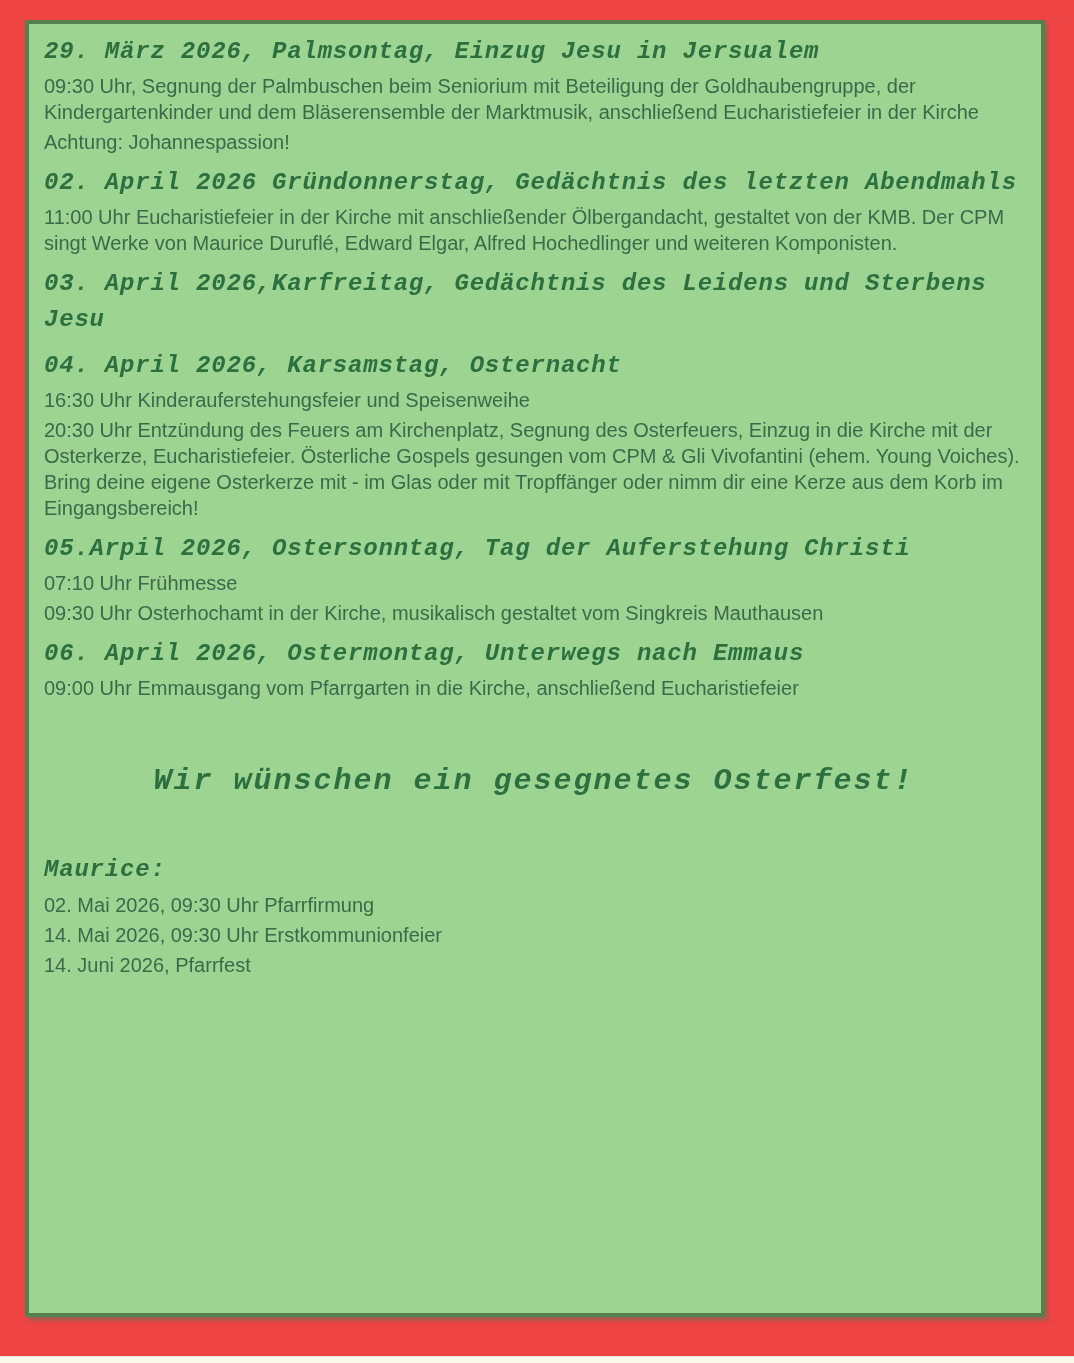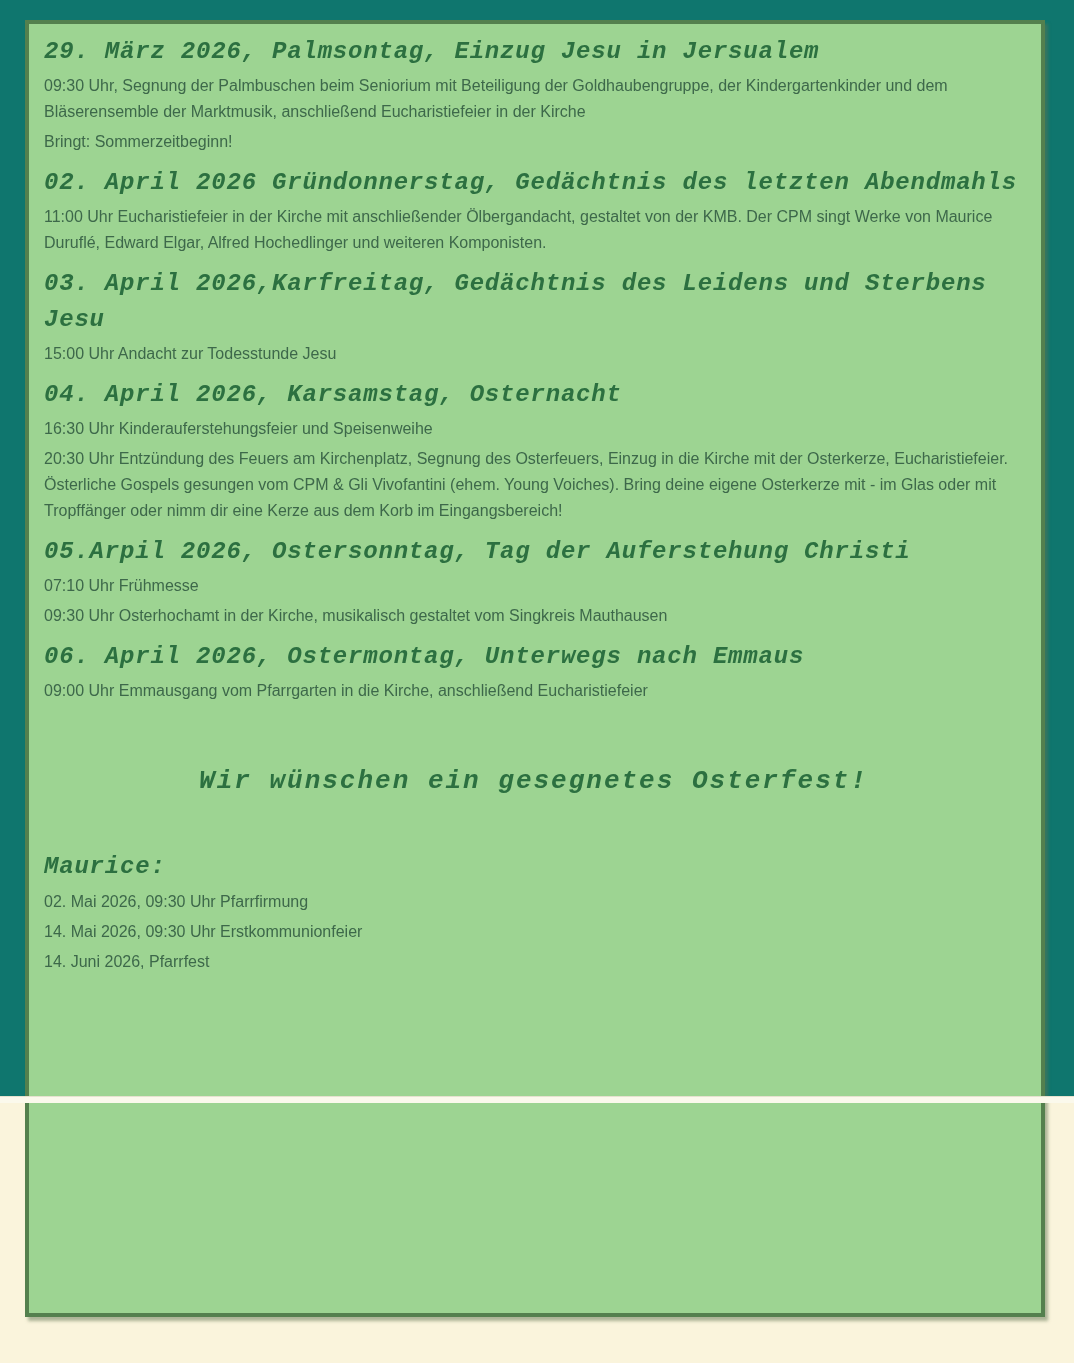--- a/index.html
+++ b/index.html
@@ -7,22 +7,22 @@
     padding: 0;
     width: 1074px;
     height: 1363px;
     background: #faf4dc;
     overflow: hidden;
     font-family: "Liberation Sans", sans-serif;
   }
   .page {
     position: relative;
     width: 1074px;
-    height: 1103px;
-    background: #0f766e;
+    height: 1363px;
+    background: #ef4444;
   }
   .panel {
     position: absolute;
     left: 25px;
     top: 20px;
     width: 1020px;
     height: 1297px;
     box-sizing: border-box;
     background: #9dd492;
     border: 4px solid #54804e;
@@ -39,31 +39,31 @@
     letter-spacing: 0.8px;
     color: #2c7040;
     margin: 10px 0 3px 0;
     max-width: 985px;
   }
   section:first-of-type .h {
     margin-top: 0;
   }
   .p {
     font-family: "Liberation Sans", sans-serif;
-    font-size: 16px;
+    font-size: 20px;
     line-height: 26px;
     color: #3d684a;
     margin: 0 0 4px 0;
     max-width: 985px;
   }
   .greeting {
     font-family: "Liberation Mono", monospace;
     font-style: italic;
     font-weight: bold;
-    font-size: 26px;
+    font-size: 30px;
     line-height: 1.5;
     letter-spacing: 2px;
     color: #2c7040;
     text-align: center;
     margin: 58px 0 0 0;
   }
   .vorschau-heading {
     margin-top: 48px;
     margin-bottom: 4px;
   }
@@ -82,31 +82,30 @@
 </style>
 </head>
 <body>
 
 <div class="page">
   <div class="panel">
 
     <section>
       <h2 class="h">29. März 2026, Palmsontag, Einzug Jesu in Jersualem</h2>
       <p class="p">09:30 Uhr, Segnung der Palmbuschen beim Seniorium mit Beteiligung der Goldhaubengruppe, der Kindergartenkinder und dem Bläserensemble der Marktmusik, anschließend Eucharistiefeier in der Kirche</p>
-      <p class="p">Bringt: Sommerzeitbeginn!</p>
+      <p class="p">Achtung: Johannespassion!</p>
     </section>
 
     <section>
       <h2 class="h">02. April 2026 Gründonnerstag, Gedächtnis des letzten Abendmahls</h2>
       <p class="p">11:00 Uhr Eucharistiefeier in der Kirche mit anschließender Ölbergandacht, gestaltet von der KMB. Der CPM singt Werke von Maurice Duruflé, Edward Elgar, Alfred Hochedlinger und weiteren Komponisten.</p>
     </section>
 
     <section>
       <h2 class="h">03. April 2026,Karfreitag, Gedächtnis des Leidens und Sterbens Jesu</h2>
-      <p class="p">15:00 Uhr Andacht zur Todesstunde Jesu</p>
     </section>
 
     <section>
       <h2 class="h">04. April 2026, Karsamstag, Osternacht</h2>
       <p class="p">16:30 Uhr Kinderauferstehungsfeier und Speisenweihe</p>
       <p class="p">20:30 Uhr Entzündung des Feuers am Kirchenplatz, Segnung des Osterfeuers, Einzug in die Kirche mit der Osterkerze, Eucharistiefeier. Österliche Gospels gesungen vom CPM &amp; Gli Vivofantini (ehem. Young Voiches). Bring deine eigene Osterkerze mit - im Glas oder mit Tropffänger oder nimm dir eine Kerze aus dem Korb im Eingangsbereich!</p>
     </section>
 
     <section>
       <h2 class="h">05.Arpil 2026, Ostersonntag, Tag der Auferstehung Christi</h2>

